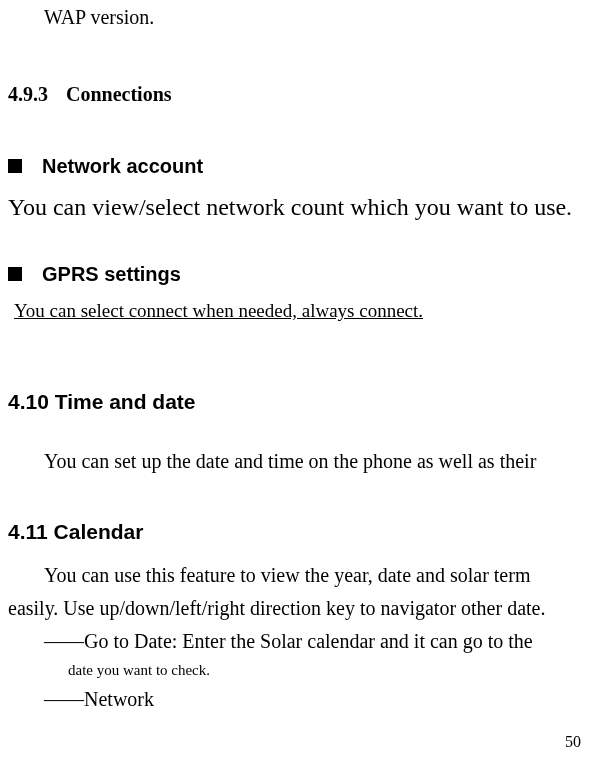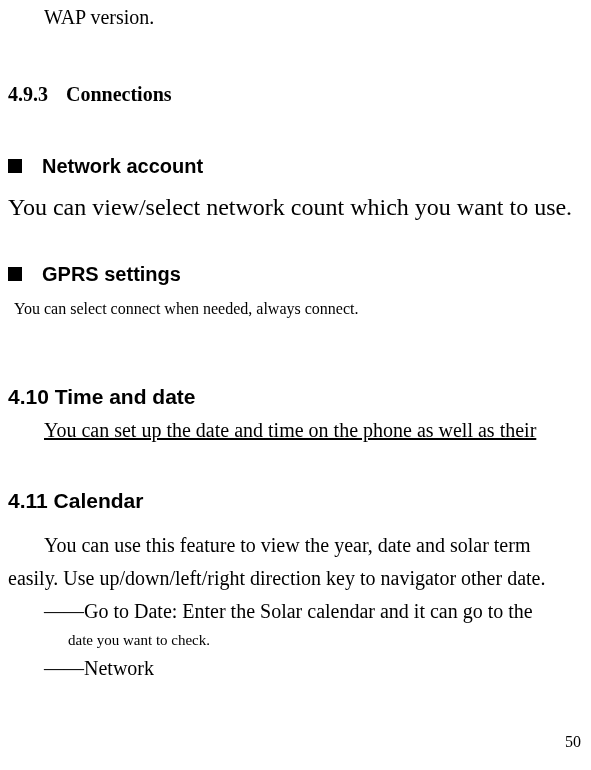--- a/index.html
+++ b/index.html
@@ -5,25 +5,25 @@
   * { margin: 0; padding: 0; box-sizing: border-box; }
   html, body { width: 591px; height: 770px; background: #fff; font-family: "Times New Roman", Times, serif; color: #000; }
   .page { width: 591px; height: 770px; position: relative; padding: 0 8px 0 4px; }
   .indent-text { margin-left: 40px; font-size: 20px; line-height: 1.4; margin-top: 3px; }
   .section-num { font-weight: bold; font-size: 20px; margin-top: 50px; margin-left: 4px; line-height: 1.3; }
   .section-num .num { display: inline-block; text-align: center; }
   .section-num .gap { display: inline-block; width: 18px; }
   .bullet-head { font-family: Arial, Helvetica, sans-serif; font-weight: bold; font-size: 20px; margin-top: 46px; margin-left: 4px; line-height: 1.3; display: flex; align-items: center; }
   .bullet-head .square { width: 14px; height: 14px; background: #000; margin-right: 20px; flex: 0 0 auto; }
   .body-text { font-size: 24px; line-height: 1.5; margin-top: 10px; margin-left: 4px; }
-  .body-text-indent { font-size: 16px; line-height: 1.5; margin-top: 10px; margin-left: 10px; }
+  .body-text-indent { font-size: 19px; line-height: 1.5; margin-top: 10px; margin-left: 10px; text-decoration: underline; }
   .h2 { font-family: Arial, Helvetica, sans-serif; font-weight: bold; font-size: 21px; margin-top: 62px; margin-left: 4px; line-height: 1.3; }
   .h2b { font-family: Arial, Helvetica, sans-serif; font-weight: bold; font-size: 21px; margin-top: 40px; margin-left: 4px; line-height: 1.3; }
   .para { font-size: 20px; line-height: 1.65; margin-left: 4px; margin-right: 2px; }
-  .para.first { margin-top: 4px; text-indent: 36px; text-decoration: underline; }
+  .para.first { margin-top: 30px; text-indent: 36px; }
   .para.just { text-align: justify; }
   .para.sub { text-indent: 36px; margin-top: 14px; }
   .dash-line { font-size: 20px; line-height: 1.65; margin-left: 40px; margin-right: 6px; text-align: justify; }
   .dash-cont { font-size: 15px; line-height: 1.65; margin-left: 64px; }
   .page-num { position: absolute; right: 10px; bottom: 22px; font-size: 16px; font-family: "Times New Roman", Times, serif; }
 </style>
 </head>
 <body>
 
 <div class="page">

